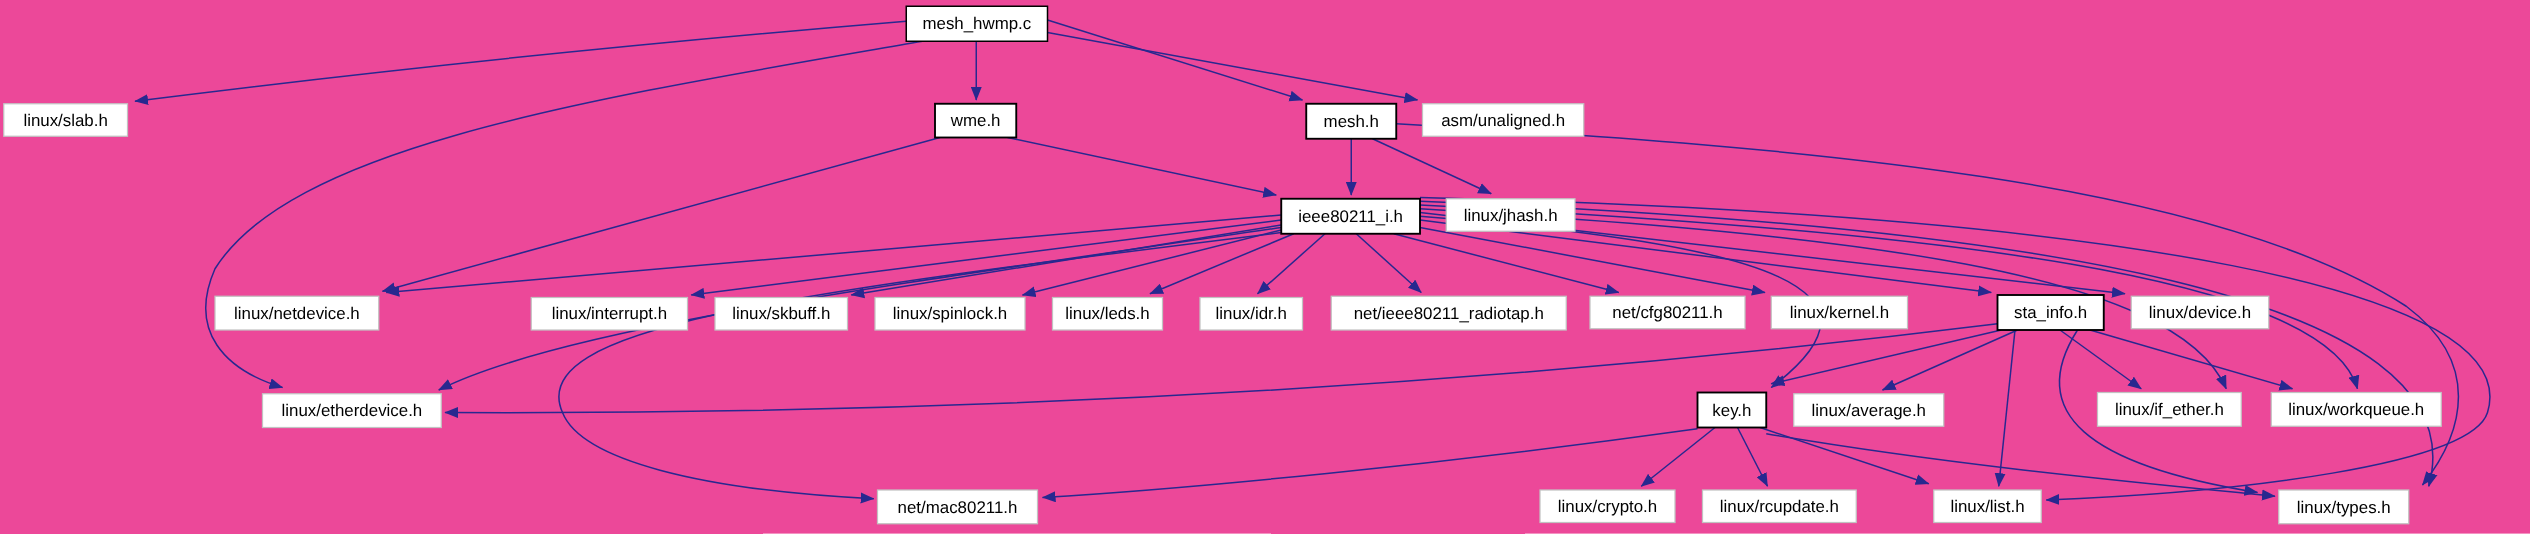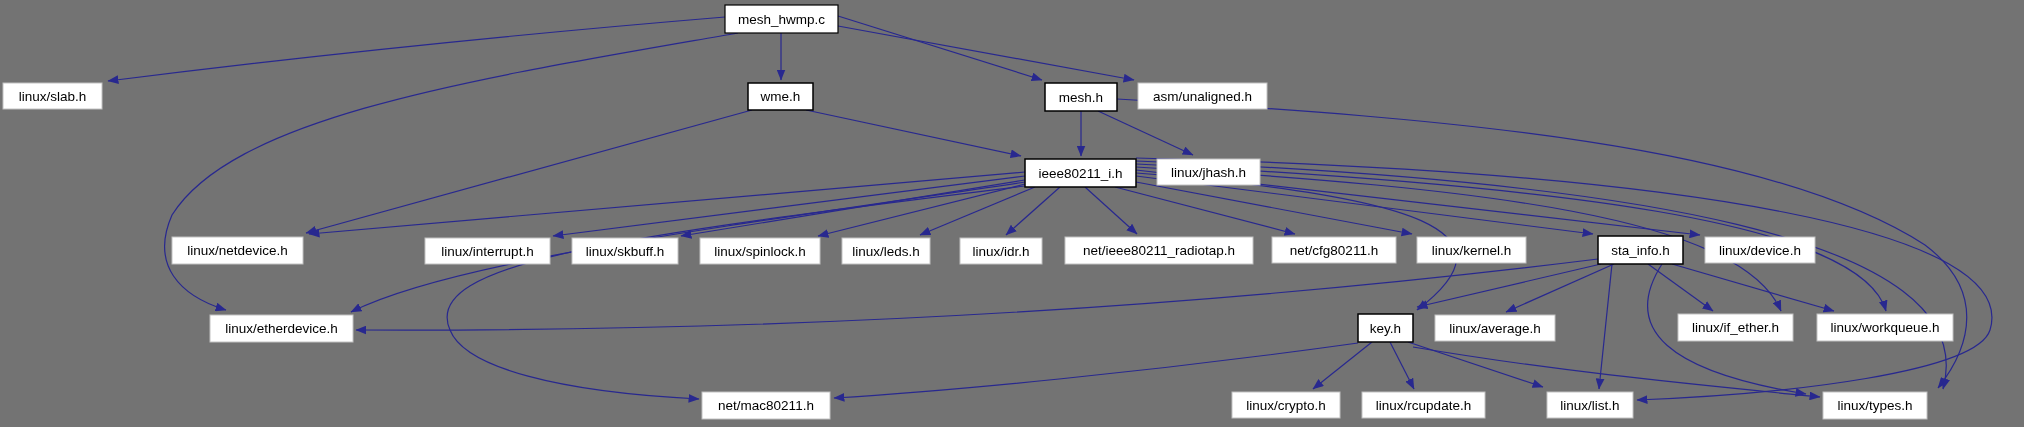--- a/index.html
+++ b/index.html
@@ -5,21 +5,21 @@
   html, body {
     margin: 0;
     padding: 0;
     background: #ffffff;
     font-family: "Liberation Sans", sans-serif;
   }
   .canvas {
     position: relative;
     width: 2024px;
     height: 427px;
-    background: #737373;
+    background: #ec4899;
     overflow: hidden;
   }
   svg { display: block; }
   .edge {
     fill: none;
     stroke-width: 1.2px;
   }
   .node-rect {
     fill: #ffffff;
     stroke-width: 1px;

